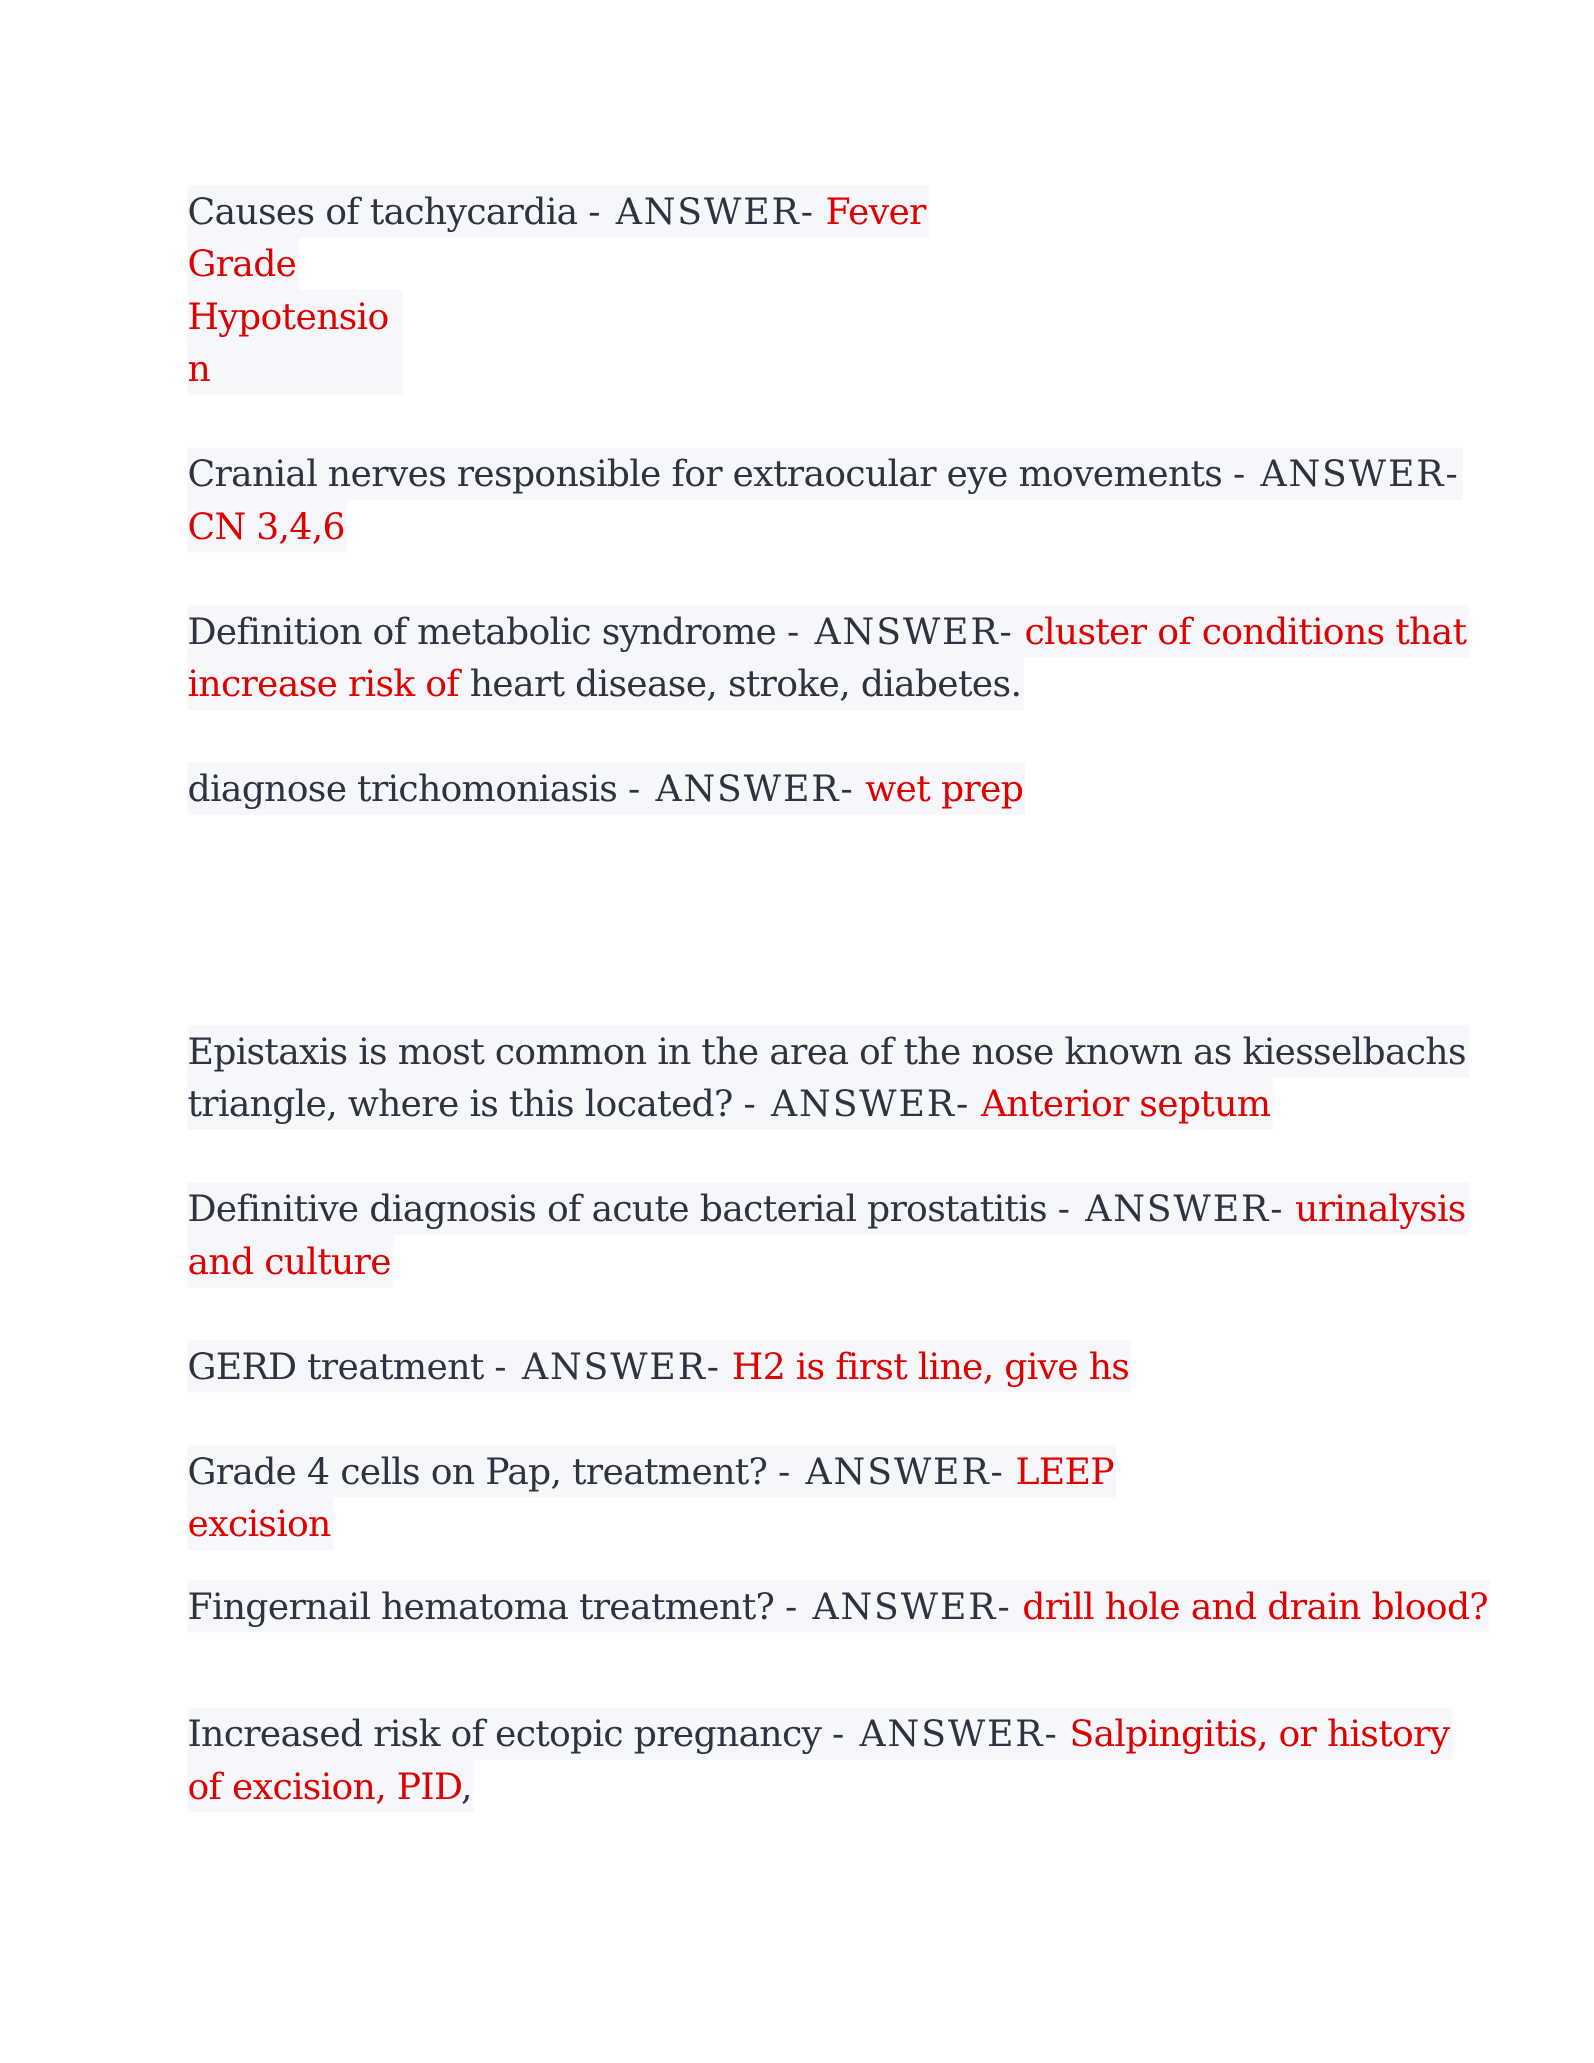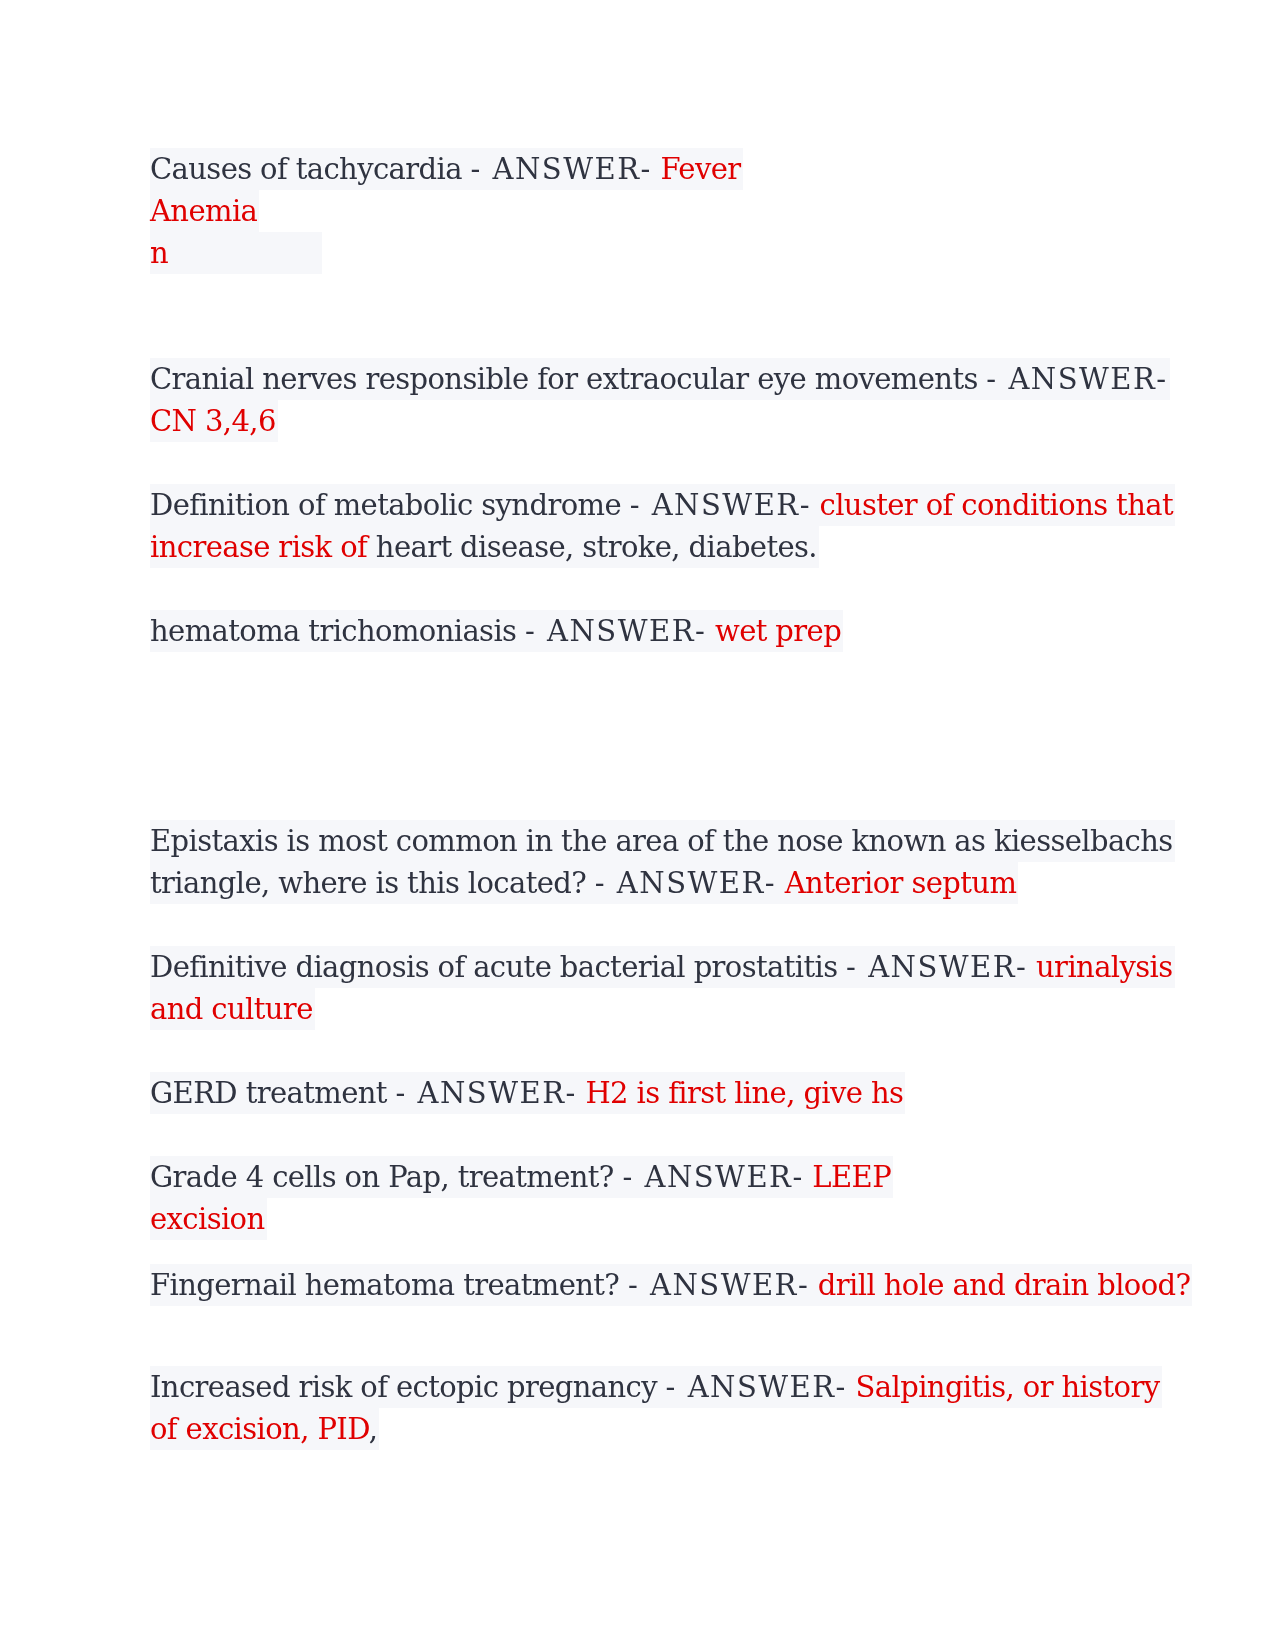--- a/index.html
+++ b/index.html
@@ -23,36 +23,37 @@
     .sep { color: #2f3340; letter-spacing: 1.5px; }
     .a { color: #e00000; }
   </style>
 </head>
 <body>
 
 <div class="page">
 
   <div class="qa" style="top:148px">
     <span class="line"><span class="hl"><span class="q">Causes of tachycardia </span><span class="sep">- ANSWER-</span><span class="a"> Fever</span></span></span>
-    <span class="line"><span class="hl"><span class="a">Anemia</span></span></span>
+    <span class="line"><span class="hl"><span class="a">Grade</span></span></span>
+    <span class="line"><span class="hl" style="width:170px"><span class="a">Hypotensio</span></span></span>
     <span class="line"><span class="hl" style="width:170px"><span class="a">n</span></span></span>
   </div>
 
   <div class="qa" style="top:358px">
     <span class="line"><span class="hl"><span class="q">Cranial nerves responsible for extraocular eye movements </span><span class="sep">- ANSWER-</span></span></span>
     <span class="line"><span class="hl"><span class="a">CN 3,4,6</span></span></span>
   </div>
 
   <div class="qa" style="top:484px">
     <span class="line"><span class="hl"><span class="q">Definition of metabolic syndrome </span><span class="sep">- ANSWER-</span><span class="a"> cluster of conditions that</span></span></span>
     <span class="line"><span class="hl"><span class="a">increase risk of</span><span class="q"> heart disease, stroke, diabetes.</span></span></span>
   </div>
 
   <div class="qa" style="top:610px">
-    <span class="line"><span class="hl"><span class="q">hematoma trichomoniasis </span><span class="sep">- ANSWER-</span><span class="a"> wet prep</span></span></span>
+    <span class="line"><span class="hl"><span class="q">diagnose trichomoniasis </span><span class="sep">- ANSWER-</span><span class="a"> wet prep</span></span></span>
   </div>
 
 
   <div class="qa" style="top:820px">
     <span class="line"><span class="hl"><span class="q">Epistaxis is most common in the area of the nose known as kiesselbachs</span></span></span>
     <span class="line"><span class="hl"><span class="q">triangle, where is this located? </span><span class="sep">- ANSWER-</span><span class="a"> Anterior septum</span></span></span>
   </div>
 
   <div class="qa" style="top:946px">
     <span class="line"><span class="hl"><span class="q">Definitive diagnosis of acute bacterial prostatitis </span><span class="sep">- ANSWER-</span><span class="a"> urinalysis</span></span></span>

